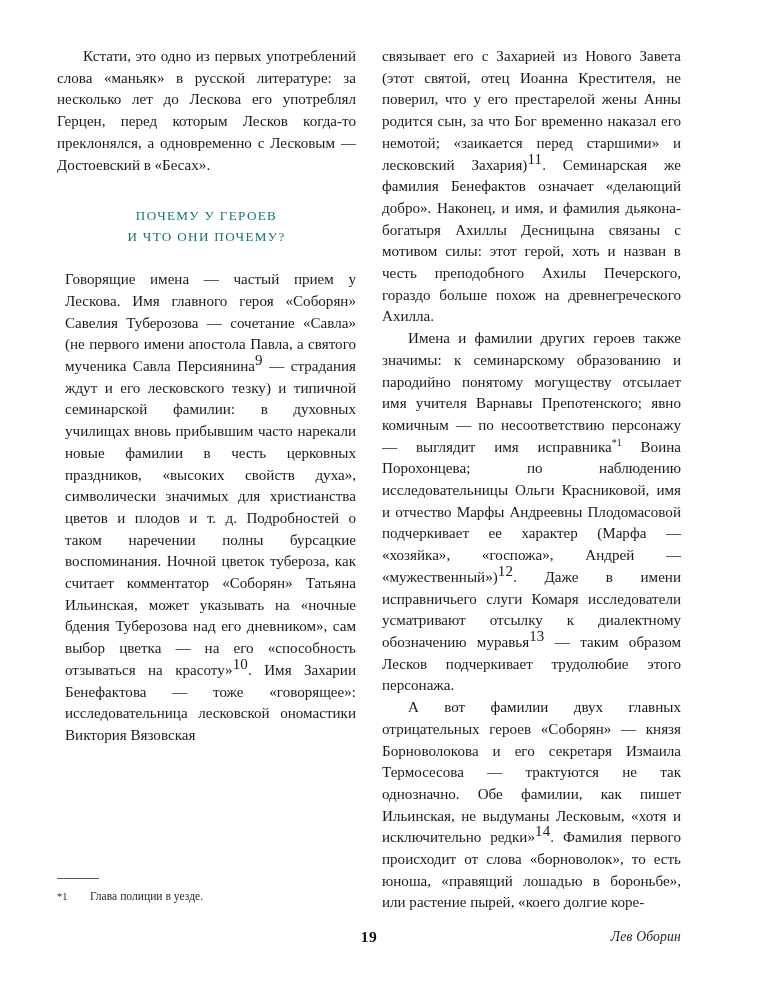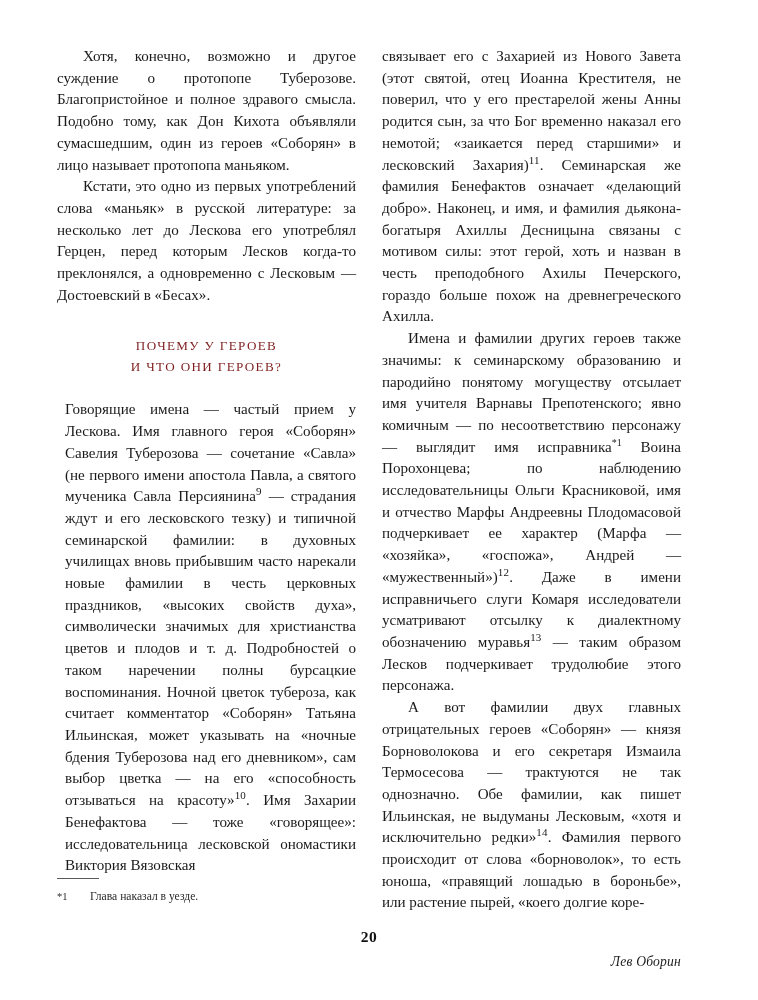--- a/index.html
+++ b/index.html
@@ -54,26 +54,26 @@
 
   
   .section-heading {
     margin: 30px 0 22px 0;
     text-align: center;
     font-size: 13.1px;
     line-height: 20.5px;
     letter-spacing: 1.35px;
     text-indent: 0;
     font-weight: 400;
-    color: #7f1d1d;
+    color: #0f766e;
   }
   .section-heading .hl { display: block; white-space: nowrap; }
 
   sup.fn {
-    font-size: 11px;
+    font-size: 15px;
     vertical-align: super;
     line-height: 0;
     letter-spacing: 0.2px;
   }
   sup.fn-star {
     font-size: 10px;
     vertical-align: super;
     line-height: 0;
   }
 
@@ -123,60 +123,58 @@
     color: #111;
   }
   .running-title {
     position: absolute;
     right: 0;
     top: 1px;
     font-style: italic;
     font-size: 13.6px;
     color: #1d1d1d;
     letter-spacing: 0.2px;
-    margin-top: 25px;
   }
 </style>
 </head>
 <body>
 
 <div class="page">
 
   <div class="columns">
 
     <div class="col col-left">
 
-      <p class="para">Хотя, конечно, возможно и другое суждение о протопопе Туберозове. Благопристойное и полное здравого смысла. Подобно тому, как Дон Кихота объявляли сумасшедшим, один из героев «Соборян» в лицо называет протопопа маньяком.</p>
 
       <p class="para">Кстати, это одно из первых употреблений слова «маньяк» в русской литературе: за несколько лет до Лескова его употреблял Герцен, перед которым Лесков когда-то преклонялся, а одновременно с Лесковым — Достоевский в «Бесах».</p>
 
       <h2 class="section-heading">
         <span class="hl">ПОЧЕМУ У ГЕРОЕВ</span>
-        <span class="hl">И ЧТО ОНИ ГЕРОЕВ?</span>
+        <span class="hl">И ЧТО ОНИ ПОЧЕМУ?</span>
       </h2>
 
       <p class="para no-indent"><span>Говорящие имена — частый прием у Лескова. Имя главного героя «Соборян» Савелия Туберозова — сочетание «Савла» (не первого имени апостола Павла, а святого мученика Савла Персиянина</span><sup class="fn">9</sup><span> — страдания ждут и его лесковского тезку) и типичной семинарской фамилии: в духовных училищах вновь прибывшим часто нарекали новые фамилии в честь церковных праздников, «высоких свойств духа», символически значимых для христианства цветов и плодов и т. д. Подробностей о таком наречении полны бурсацкие воспоминания. Ночной цветок тубероза, как считает комментатор «Соборян» Татьяна Ильинская, может указывать на «ночные бдения Туберозова над его дневником», сам выбор цветка — на его «способность отзываться на красоту»</span><sup class="fn">10</sup><span>. Имя Захарии Бенефактова — тоже «говорящее»: исследовательница лесковской ономастики Виктория Вязовская</span></p>
     </div>
 
     <div class="col col-right">
 
       <p class="para cont"><span>связывает его с Захарией из Нового Завета (этот святой, отец Иоанна Крестителя, не поверил, что у его престарелой жены Анны родится сын, за что Бог временно наказал его немотой; «заикается перед старшими» и лесковский Захария)</span><sup class="fn">11</sup><span>. Семинарская же фамилия Бенефактов означает «делающий добро». Наконец, и имя, и фамилия дьякона-богатыря Ахиллы Десницына связаны с мотивом силы: этот герой, хоть и назван в честь преподобного Ахилы Печерского, гораздо больше похож на древнегреческого Ахилла.</span></p>
 
       <p class="para"><span>Имена и фамилии других героев также значимы: к семинарскому образованию и пародийно понятому могуществу отсылает имя учителя Варнавы Препотенского; явно комичным — по несоответствию персонажу — выглядит имя исправника</span><sup class="fn-star">*1</sup><span> Воина Порохонцева; по наблюдению исследовательницы Ольги Красниковой, имя и отчество Марфы Андреевны Плодомасовой подчеркивает ее характер (Марфа — «хозяйка», «госпожа», Андрей — «мужественный»)</span><sup class="fn">12</sup><span>. Даже в имени исправничьего слуги Комаря исследователи усматривают отсылку к диалектному обозначению муравья</span><sup class="fn">13</sup><span> — таким образом Лесков подчеркивает трудолюбие этого персонажа.</span></p>
 
       <p class="para"><span>А вот фамилии двух главных отрицательных героев «Соборян» — князя Борноволокова и его секретаря Измаила Термосесова — трактуются не так однозначно. Обе фамилии, как пишет Ильинская, не выдуманы Лесковым, «хотя и исключительно редки»</span><sup class="fn">14</sup><span>. Фамилия первого происходит от слова «борноволок», то есть юноша, «правящий лошадью в бороньбе», или растение пырей, «коего долгие коре-</span></p>
     </div>
   </div>
 
   <div class="footnotes">
     <div class="fn-rule"></div>
     <div class="fn-row">
       <div class="fn-marker">*1</div>
-      <div class="fn-text">Глава наказал в уезде.</div>
+      <div class="fn-text">Глава полиции в уезде.</div>
     </div>
   </div>
 
   <div class="footer">
-    <div class="folio">20</div>
+    <div class="folio">19</div>
     <div class="running-title">Лев Оборин</div>
   </div>
 
 </div>
 
 </body></html>

